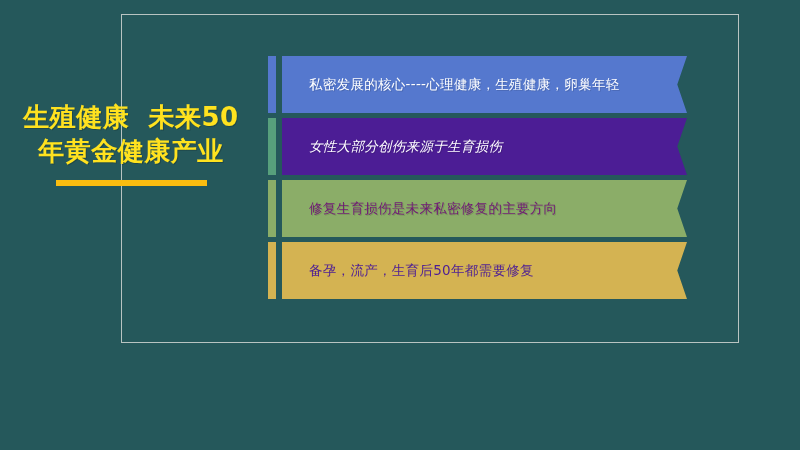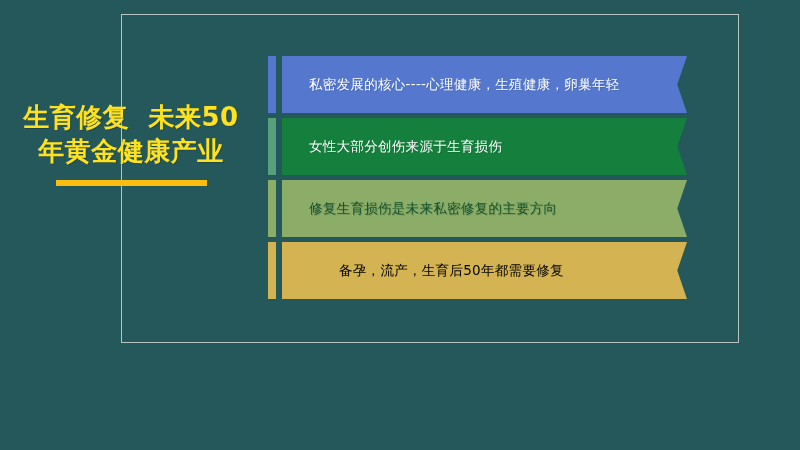--- a/index.html
+++ b/index.html
@@ -92,48 +92,48 @@
   .dark-text  { color: #28282a; }
 </style>
 </head>
 <body>
 
 <div id="slide" style="background: rgb(37, 88, 91);">
 
   <div id="frame" style="border-color: rgb(185, 196, 194);"></div>
 
   <div id="title-block">
-    <div id="title-text" style="color: rgb(255, 226, 31);">生育修复  未来50年黄金健康产业</div>
+    <div id="title-text" style="color: rgb(255, 226, 31);">生殖健康  未来50年黄金健康产业</div>
     <div id="title-rule" style="background: rgb(251, 189, 16);"></div>
   </div>
 
   <div id="banner-list">
 
     <div class="banner-row">
       <div class="banner-tab" style="background: rgb(85, 120, 206);"></div>
       <div class="banner-body" style="background: rgb(85, 120, 206);">
         <div class="banner-label light-text" style="color: #ffffff;">私密发展的核心----心理健康，生殖健康，卵巢年轻</div>
       </div>
     </div>
 
     <div class="banner-row">
       <div class="banner-tab" style="background: rgb(87, 160, 124);"></div>
-      <div class="banner-body" style="background: #15803d;">
+      <div class="banner-body" style="background: #4c1d95; font-style: italic;">
         <div class="banner-label light-text" style="color: rgb(255, 255, 255);">女性大部分创伤来源于生育损伤</div>
       </div>
     </div>
 
     <div class="banner-row">
       <div class="banner-tab" style="background: rgb(139, 173, 104);"></div>
       <div class="banner-body" style="background: rgb(139, 173, 104);">
-        <div class="banner-label light-text" style="color: #14532d;">修复生育损伤是未来私密修复的主要方向</div>
+        <div class="banner-label light-text" style="color: #701a75;">修复生育损伤是未来私密修复的主要方向</div>
       </div>
     </div>
 
     <div class="banner-row">
       <div class="banner-tab" style="background: rgb(212, 179, 82);"></div>
       <div class="banner-body" style="background: rgb(212, 179, 82);">
-        <div class="banner-label dark-text" style="color: #000000; margin-left: 30px;">备孕，流产，生育后50年都需要修复</div>
+        <div class="banner-label dark-text" style="color: #4c1d95;">备孕，流产，生育后50年都需要修复</div>
       </div>
     </div>
 
   </div>
 </div>
 
 </body></html>

